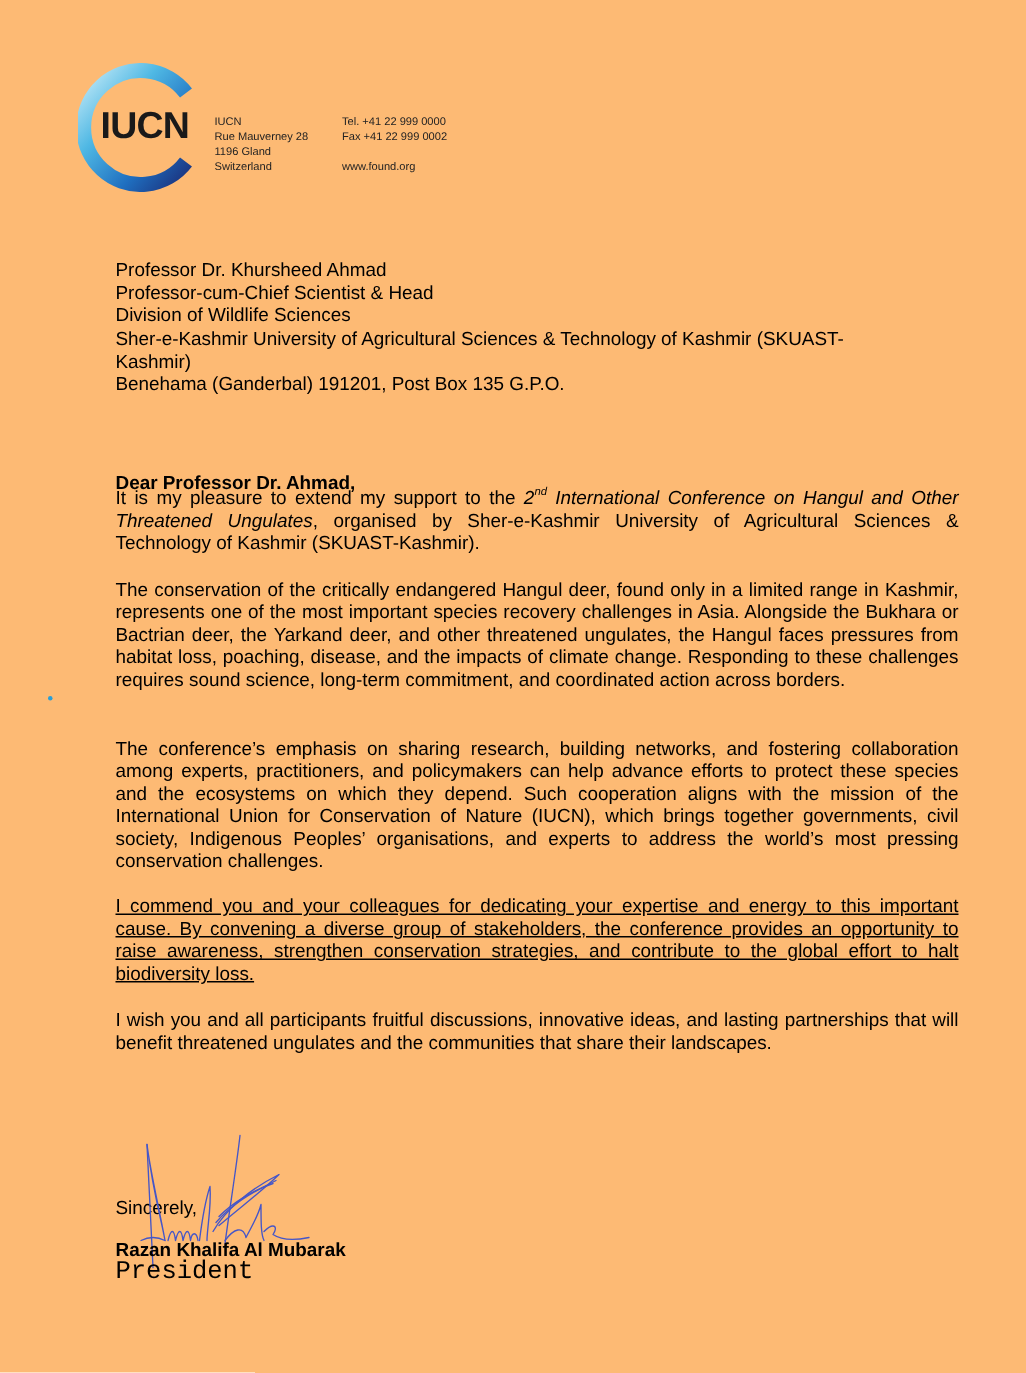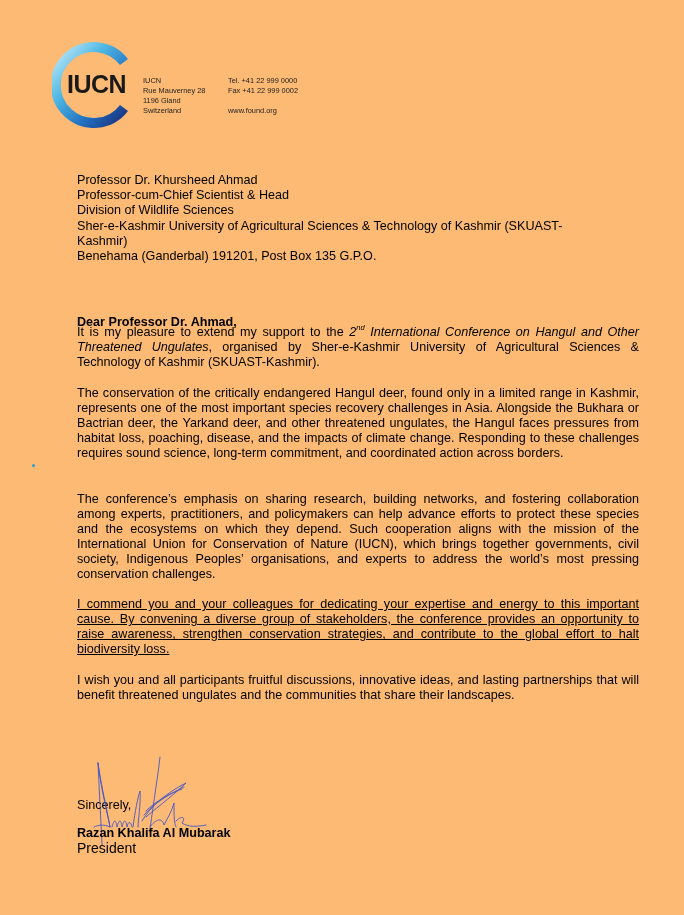--- a/index.html
+++ b/index.html
@@ -128,22 +128,23 @@
       left: 77px;
       top: 826px;
       font-size: 12.6px;
       font-weight: bold;
       line-height: 15px;
     }
     .signer-title {
       position: absolute;
       left: 77px;
       top: 841px;
-      font-size: 14px;
-      line-height: 15px;
+      font-size: 17px;
+      line-height: 15px;
+      font-family: Liberation Mono, monospace;
     }
   </style>
 </head>
 <body>
 
 <div class="page">
 
   <div class="logo">
     <svg width="86" height="86" viewBox="0 0 86 86">
       <defs>

